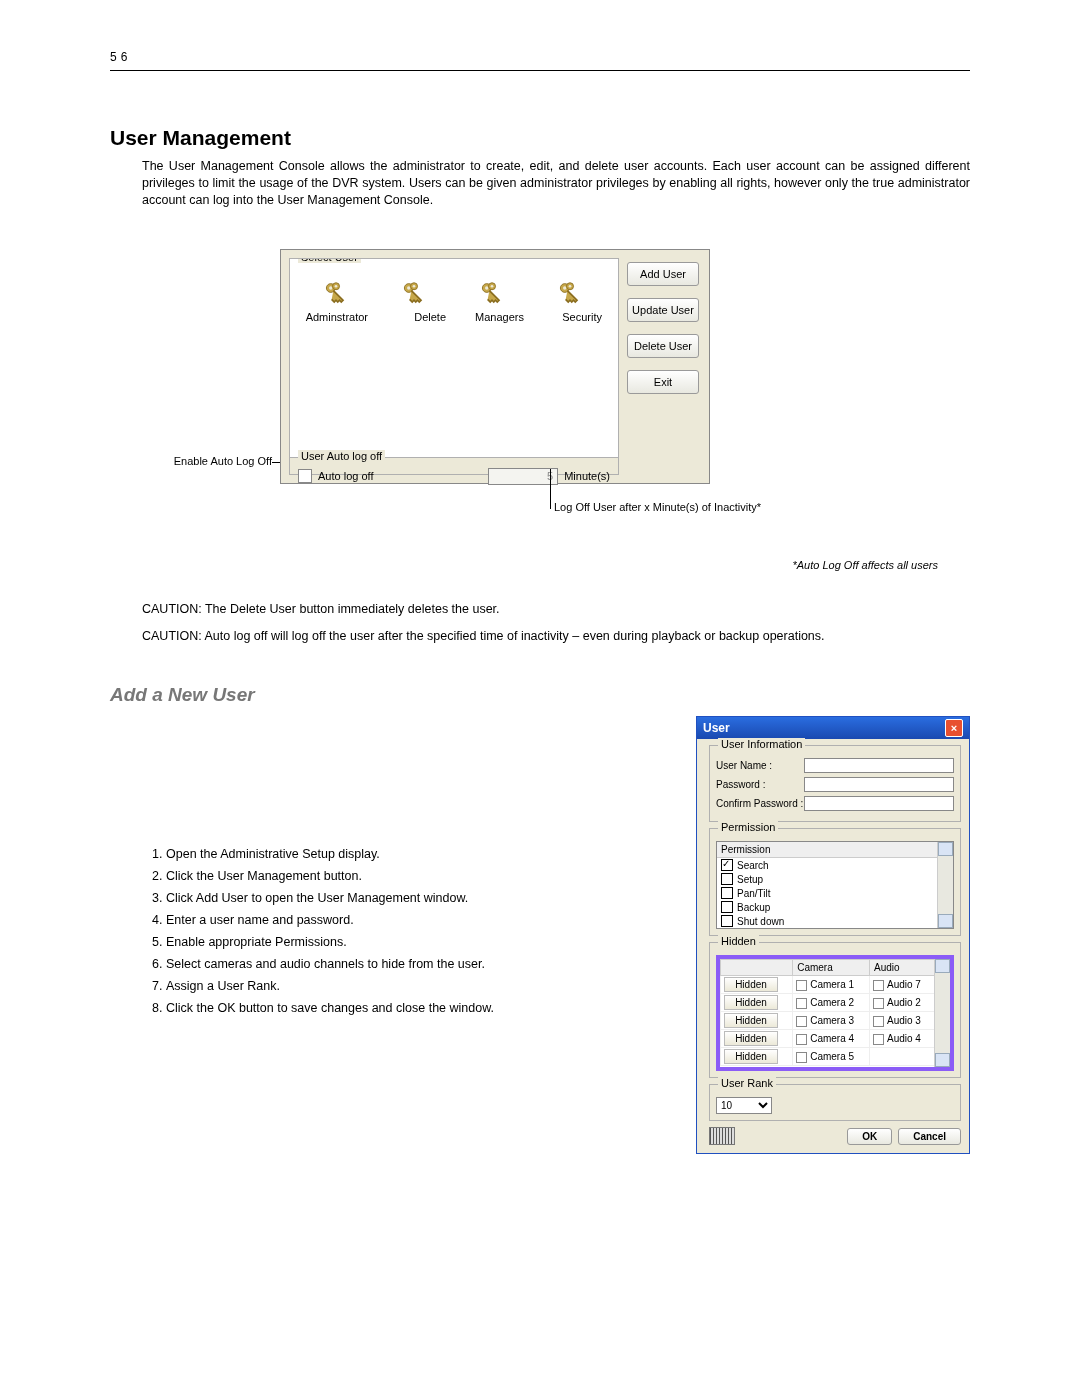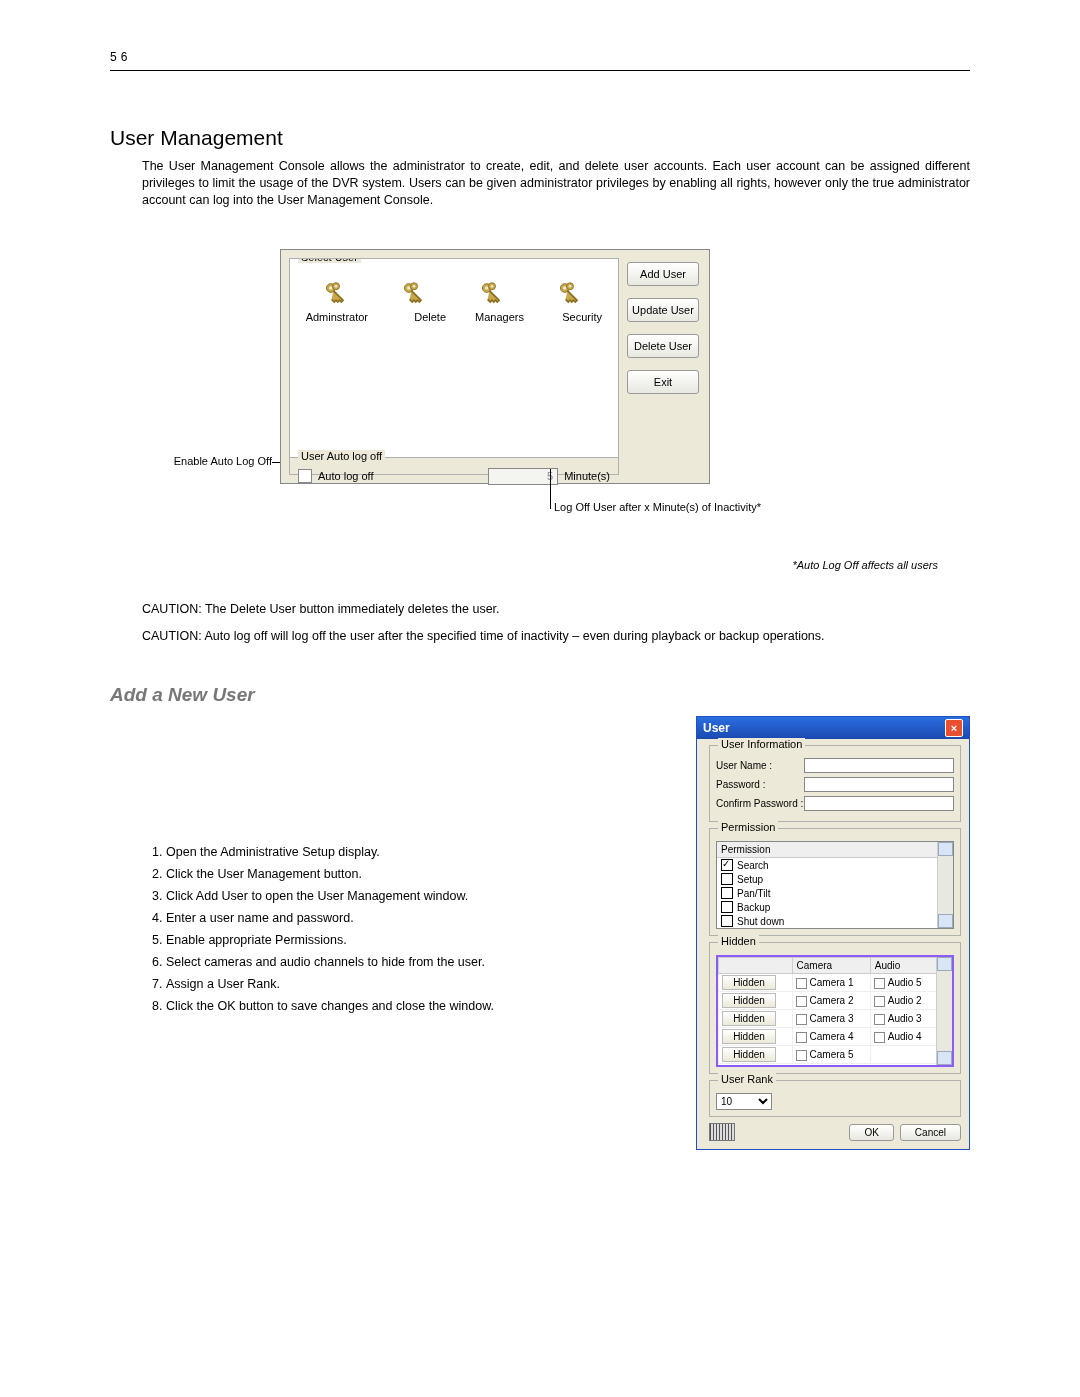--- a/index.html
+++ b/index.html
@@ -20,21 +20,21 @@
     letter-spacing: 4px;
     margin-bottom: 6px;
   }
   hr.top-rule {
     border: none;
     border-top: 1px solid #000;
     margin: 0 0 55px 0;
   }
   h1.section {
     font-size: 21px;
-    font-weight: normal;
+    font-weight: bold;
     margin: 0 0 8px 0;
   }
   .body-text {
     font-size: 12.5px;
     line-height: 1.35;
     margin: 0 0 10px 32px;
     text-align: justify;
   }
   h2.subsection {
     font-size: 19px;
@@ -200,32 +200,32 @@
   }
   .perm-list .header { border-bottom:1px solid #ccc; padding:2px 4px; background:#efefef; font-size:10px; }
   .perm-item { display:flex; align-items:center; gap:4px; padding:1px 4px; font-size:10px;}
   .chk-sm { width:10px; height:10px; border:1px solid #000; display:inline-block; background:#fff; position:relative;}
   .chk-sm.checked::after { content:"✓"; position:absolute; top:-2px; left:0px; font-size:10px; }
   .scroll-stub { position:absolute; right:0; top:0; bottom:0; width:15px; background:#e8e8e0; border-left:1px solid #ccc;}
   .scroll-stub::before { content:""; position:absolute; top:0; left:0; right:0; height:14px; background:#d9e4f5; border:1px solid #9ab; box-sizing:border-box;}
   .scroll-stub::after { content:""; position:absolute; bottom:0; left:0; right:0; height:14px; background:#d9e4f5; border:1px solid #9ab; box-sizing:border-box;}
 
   .hidden-table {
-    border:2px solid #8b5cf6; background:#fff; height:108px; position:relative;
+    border:4px solid #8b5cf6; background:#fff; height:108px; position:relative;
   }
   .htable { width: calc(100% - 15px); border-collapse:collapse; font-size:10px; }
   .htable th { background:#efefef; border:1px solid #ccc; padding:2px 4px; font-weight:normal; text-align:left; }
   .htable td { border:1px solid #eee; padding:1px 3px; }
   .cell-btn { border:1px solid #bbb; background:linear-gradient(#fff,#ece9d8); padding:1px 6px; display:inline-block; width:40px; text-align:center; }
   .mini-chk { width:9px; height:9px; border:1px solid #888; display:inline-block; vertical-align:middle; margin-right:3px;}
 
   .rank-row select {
     width:56px; height:17px; border:1px solid #888; background:#fff; font-size:10px;
   }
-  .dlg2-buttons { display:flex; justify-content:flex-end; gap:6px; margin-top:6px; align-items:center;}
+  .dlg2-buttons { display:flex; justify-content:flex-end; gap:6px; margin-top:6px; align-items:center;font-weight:bold;}
   .kbd-icon {
     width:24px; height:16px; border:1px solid #777; background:repeating-linear-gradient(90deg,#555,#555 1px,#ddd 1px,#ddd 3px),#ddd;
     margin-right:auto;
   }
   .small-btn {
     background: linear-gradient(#fff,#e8e8e0);
     border:1px solid #999; border-radius:3px;
     padding:2px 14px; font-size:10px;
   }
 
@@ -392,21 +392,21 @@
             <table class="htable">
               <tbody>
                   <tr>
                 <th></th>
                 <th>Camera</th>
                 <th>Audio</th>
               </tr>
               <tr>
                 <td><span class="cell-btn">Hidden</span></td>
                 <td><span class="mini-chk"></span><span>Camera 1</span></td>
-                <td><span class="mini-chk"></span><span>Audio 5</span></td>
+                <td><span class="mini-chk"></span><span>Audio 7</span></td>
               </tr>
               <tr>
                 <td><span class="cell-btn">Hidden</span></td>
                 <td><span class="mini-chk"></span><span>Camera 2</span></td>
                 <td><span class="mini-chk"></span><span>Audio 2</span></td>
               </tr>
               <tr>
                 <td><span class="cell-btn">Hidden</span></td>
                 <td><span class="mini-chk"></span><span>Camera 3</span></td>
                 <td><span class="mini-chk"></span><span>Audio 3</span></td>

